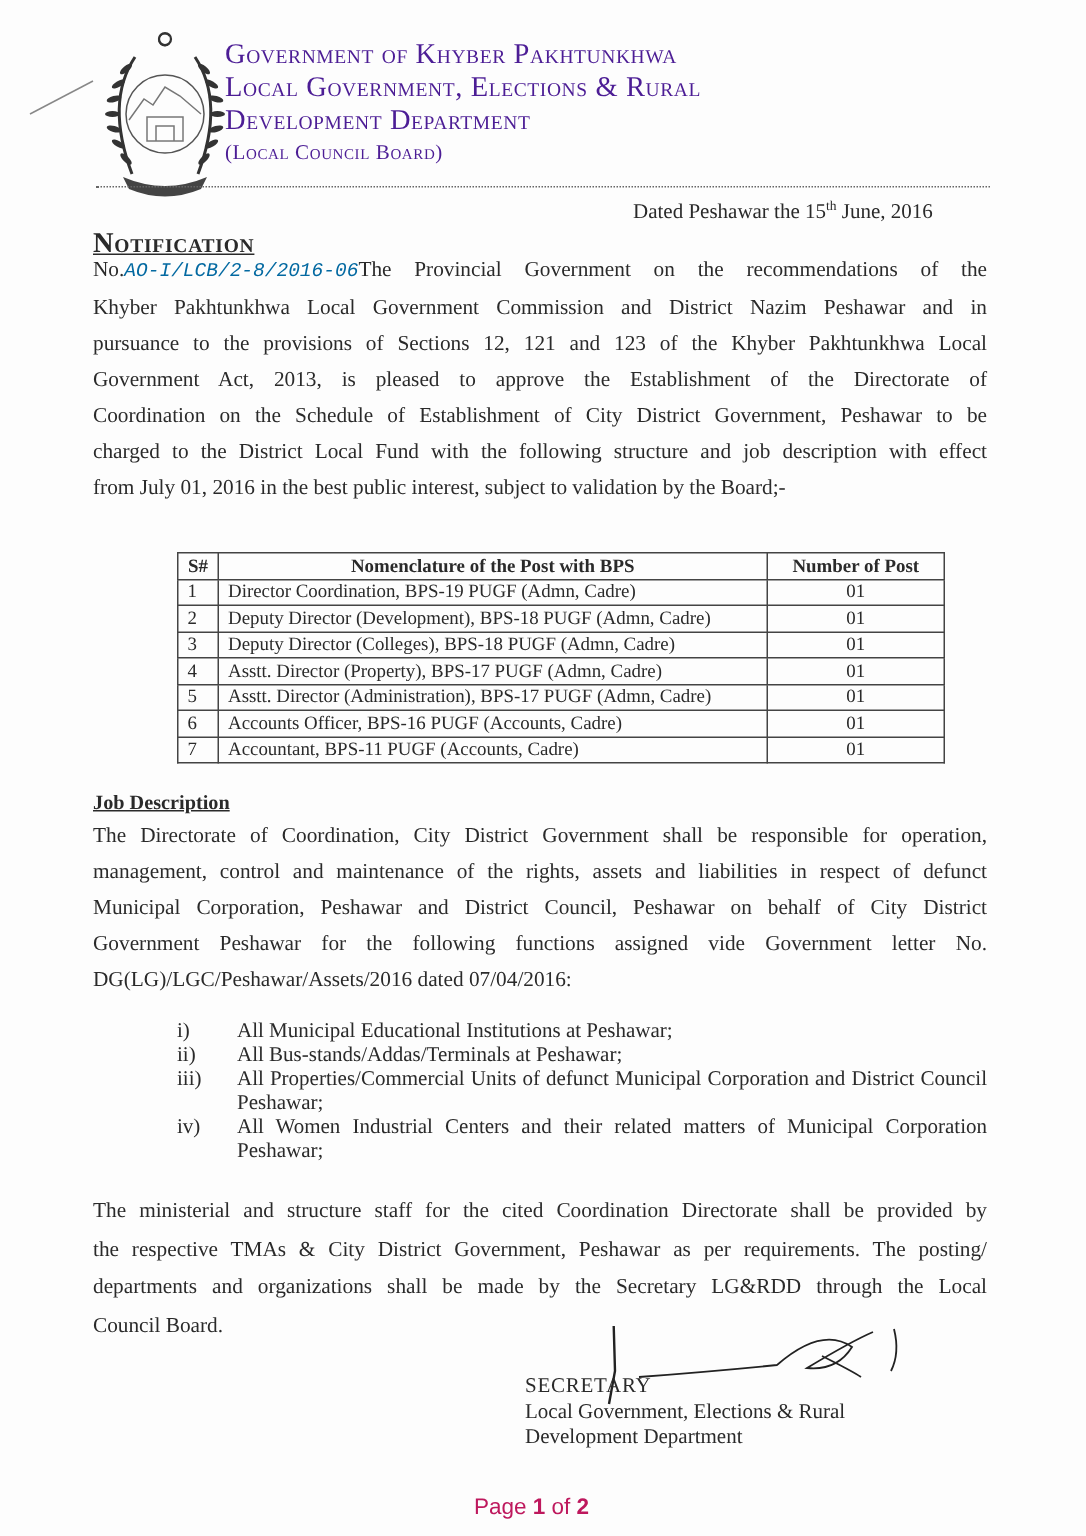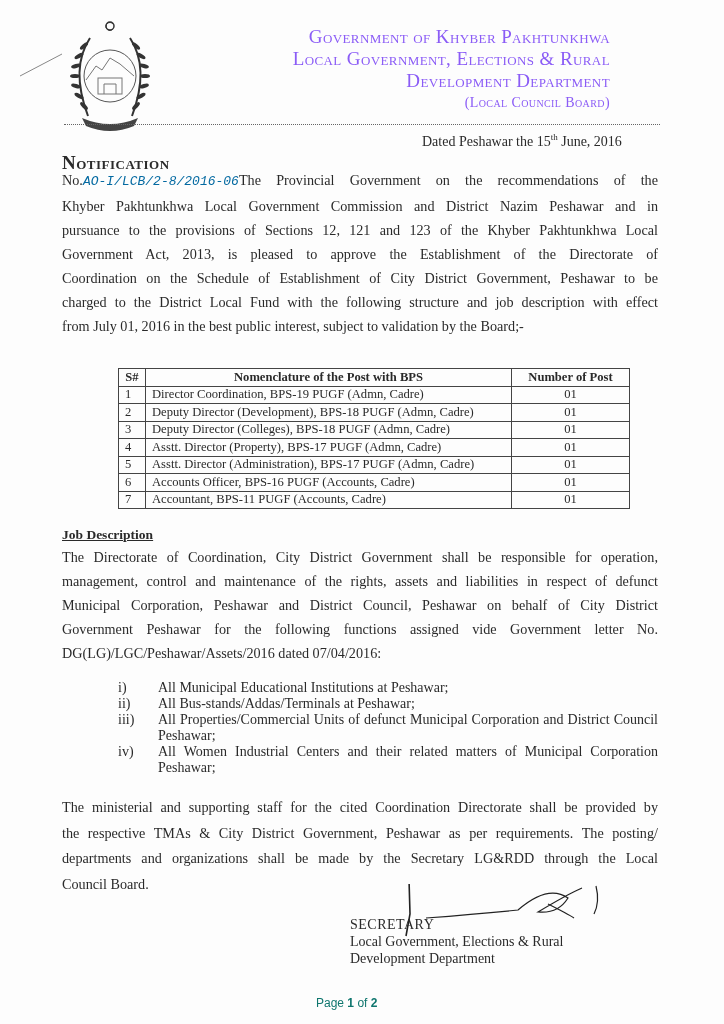--- a/index.html
+++ b/index.html
@@ -8,35 +8,35 @@
     background: #fdfdfd;
     font-family: "Liberation Serif", serif;
     color: #2a2a2a;
     position: relative;
     overflow: hidden;
   }
   .logo { position: absolute; left: 60px; top: 18px; width: 100px; height: 120px; }
   .stray-mark { position: absolute; left: 18px; top: 48px; width: 48px; height: 32px; }
   .header {
     position: absolute; left: 150px; top: 26px; width: 460px;
-    text-align: right; font-variant: small-caps; font-weight: normal;
-    color: #8b5cf6; line-height: 22px; font-size: 19px; letter-spacing: 0.4px;
+    text-align: left; font-variant: small-caps; font-weight: normal;
+    color: #4c1d95; line-height: 22px; font-size: 19px; letter-spacing: 0.4px;
   }
   .header div { white-space: nowrap; }
   .header .l4 { font-size: 14px; }
   .hr-dotted {
     position: absolute; left: 64px; top: 124px; width: 596px; height: 0;
     border-top: 1px dotted #666;
   }
   .dated { position: absolute; left: 422px; top: 132px; font-size: 14px; white-space: nowrap; }
   .dated sup { font-size: 9px; }
   .notif-title {
     position: absolute; left: 62px; top: 152px;
     font-size: 19px; font-variant: small-caps; font-weight: bold;
-    letter-spacing: 0.5px;
+    text-decoration: underline; letter-spacing: 0.5px;
   }
   .para { position: absolute; left: 62px; width: 596px; font-size: 14.2px; line-height: 24px; text-align: justify; }
   .para .ln { display: block; text-align: justify; text-align-last: justify; white-space: nowrap; }
   .para .ln.last { text-align-last: left; }
   .no-ref { font-family: Liberation Mono, monospace; font-style: italic; font-size: 13px; color: #0369a1; }
   table.posts {
     position: absolute; left: 118px; top: 368px; width: 512px;
     border-collapse: collapse; font-size: 12.6px;
   }
   table.posts th, table.posts td { border: 1px solid #444; padding: 0 6px; height: 16.5px; line-height: 15px; }
@@ -49,21 +49,21 @@
   }
   .list { position: absolute; left: 118px; top: 680px; width: 540px; font-size: 14px; line-height: 16px; }
   .list .item { display: flex; }
   .list .rn { width: 40px; flex: none; }
   .list .tx { flex: 1; text-align: justify; }
   .signature { position: absolute; left: 398px; top: 884px; width: 220px; height: 60px; }
   .sign-block { position: absolute; left: 350px; top: 916px; width: 300px; text-align: left; font-size: 14px; line-height: 17px; }
   .sign-block .sec { font-size: 14px; letter-spacing: 0.5px; }
   .page-num {
     position: absolute; left: 316px; top: 996px;
-    font-family: "Liberation Sans", sans-serif; font-size: 12px; color: #0f766e;
+    font-family: "Liberation Sans", sans-serif; font-size: 15px; color: #be185d;
   }
   .page-num b { font-weight: bold; }
 </style>
 </head>
 <body>
 
 <svg class="logo" viewBox="0 0 100 120">
   <circle cx="50" cy="8" r="4" fill="none" stroke="#333" stroke-width="1.5"></circle>
   <path d="M53 6 a4 4 0 1 0 0 5" fill="none" stroke="#333" stroke-width="1"></path>
   <g fill="#333">
@@ -190,21 +190,21 @@
     <span class="rn">iii)</span>
     <span class="tx">All Properties/Commercial Units of defunct Municipal Corporation and District Council Peshawar;</span>
   </div>
   <div class="item">
     <span class="rn">iv)</span>
     <span class="tx">All Women Industrial Centers and their related matters of Municipal Corporation Peshawar;</span>
   </div>
 </div>
 
 <div class="para" style="top:795px; line-height:25.5px;">
-  <span class="ln">The ministerial and supporting staff for the cited Coordination Directorate shall be provided by</span>
+  <span class="ln">The ministerial and structure staff for the cited Coordination Directorate shall be provided by</span>
   <span class="ln">the respective TMAs &amp; City District Government, Peshawar as per requirements. The posting/</span>
   <span class="ln">departments and organizations shall be made by the Secretary LG&amp;RDD through the Local</span>
   <span class="ln last">Council Board.</span>
 </div>
 
 <svg class="signature" viewBox="0 0 220 60">
   <path d="M10 -40 L12 30 L8 52" stroke="#222" stroke-width="1.6" fill="none"></path>
   <path d="M28 34 Q80 30 120 26 Q150 0 170 14 Q160 30 140 28 Q170 10 184 4 M150 20 Q170 30 176 34" stroke="#222" stroke-width="1.2" fill="none"></path>
   <path d="M198 2 Q202 18 196 30" stroke="#222" stroke-width="1.2" fill="none"></path>
 </svg>

